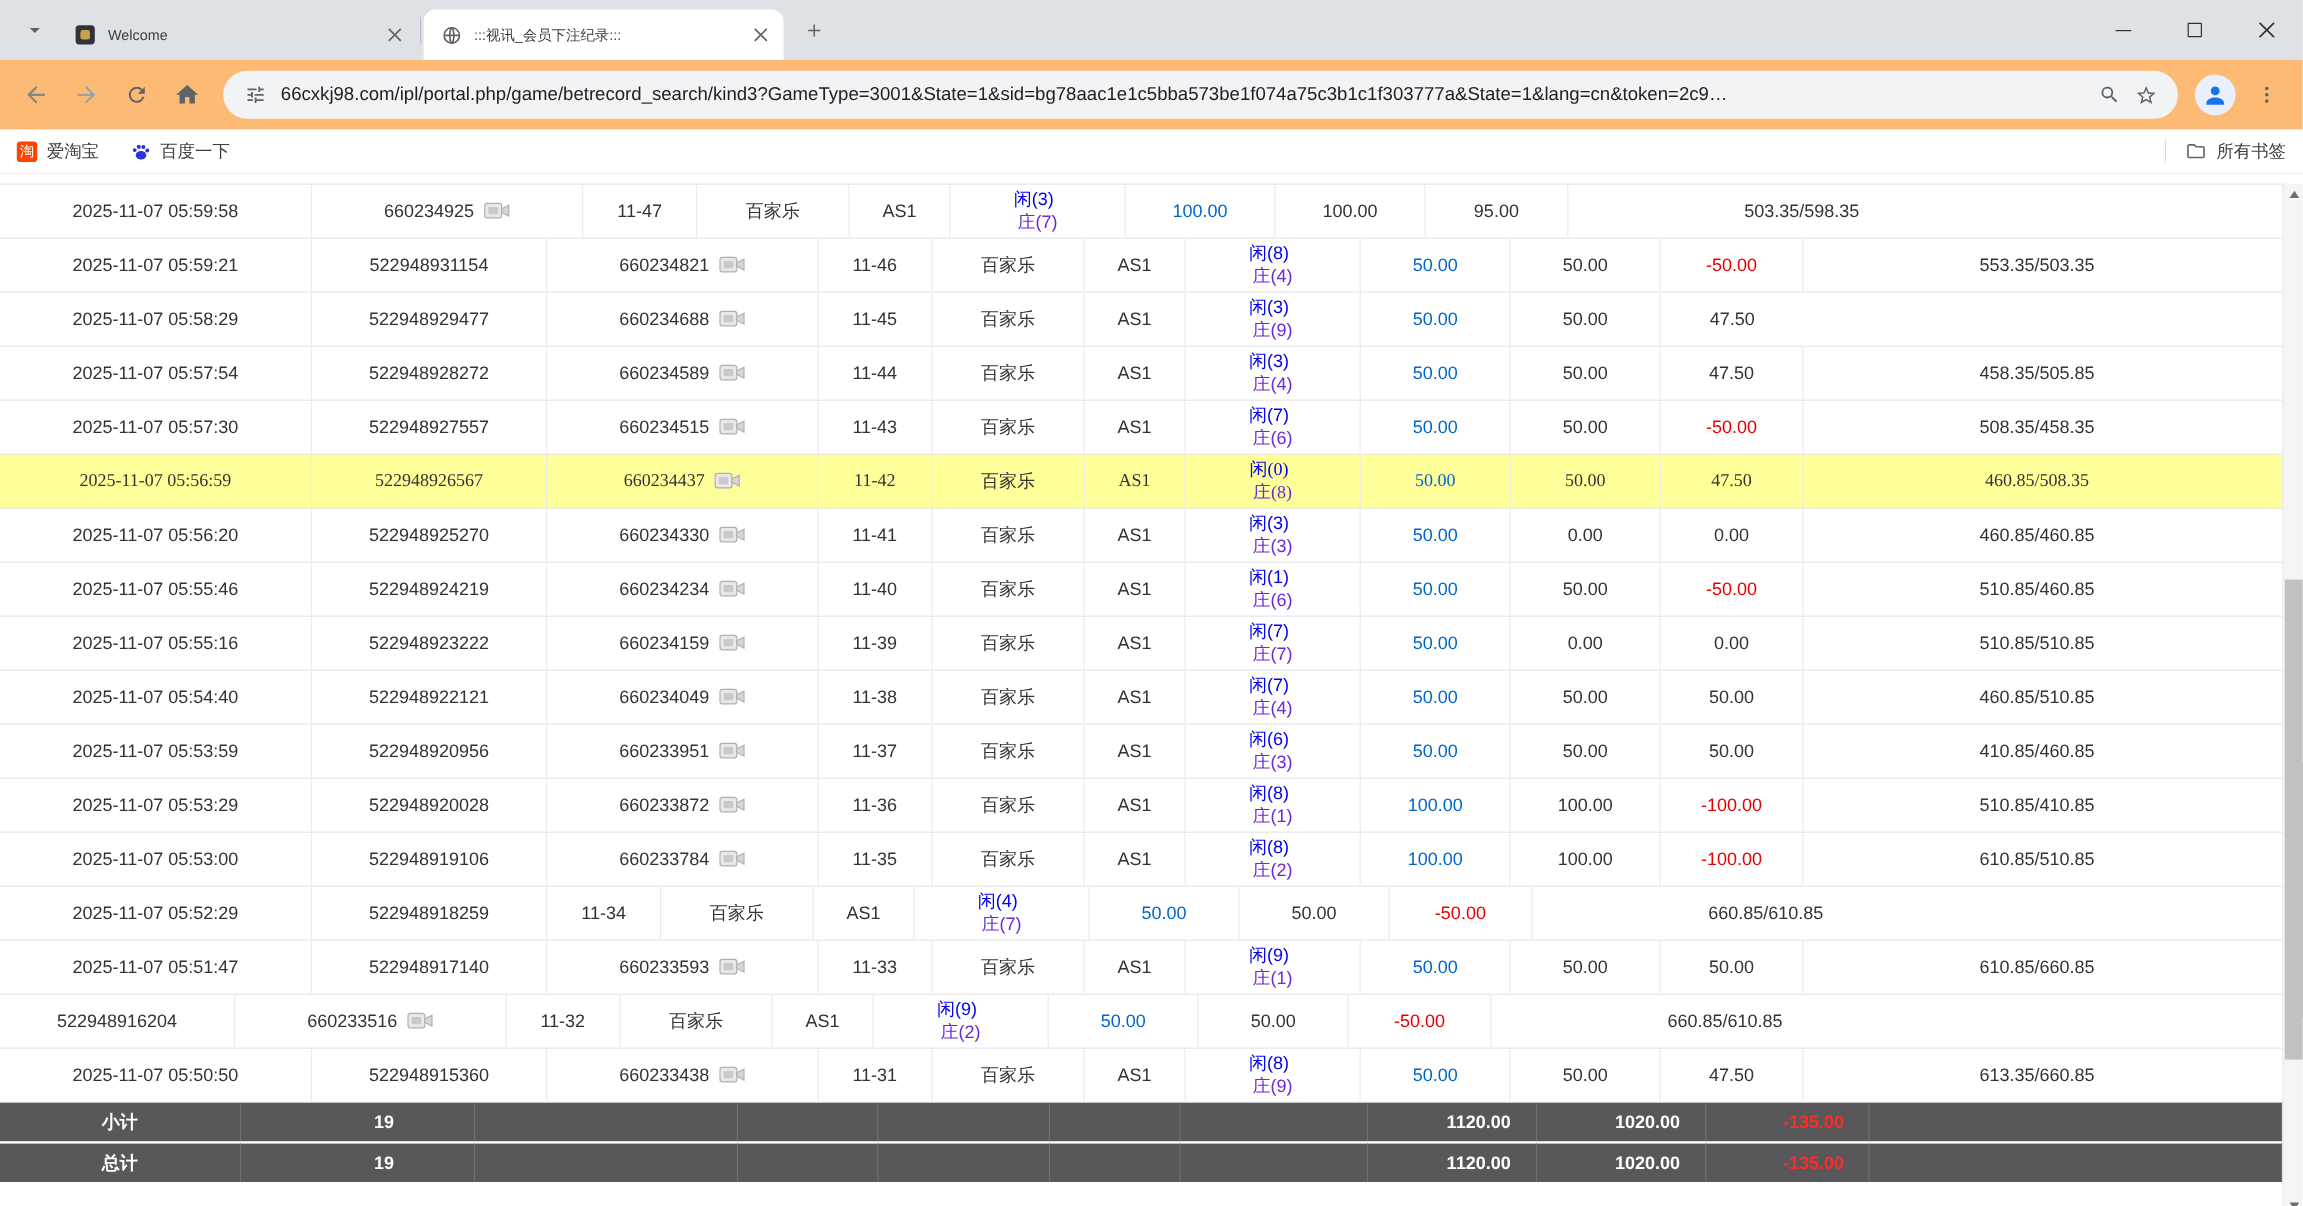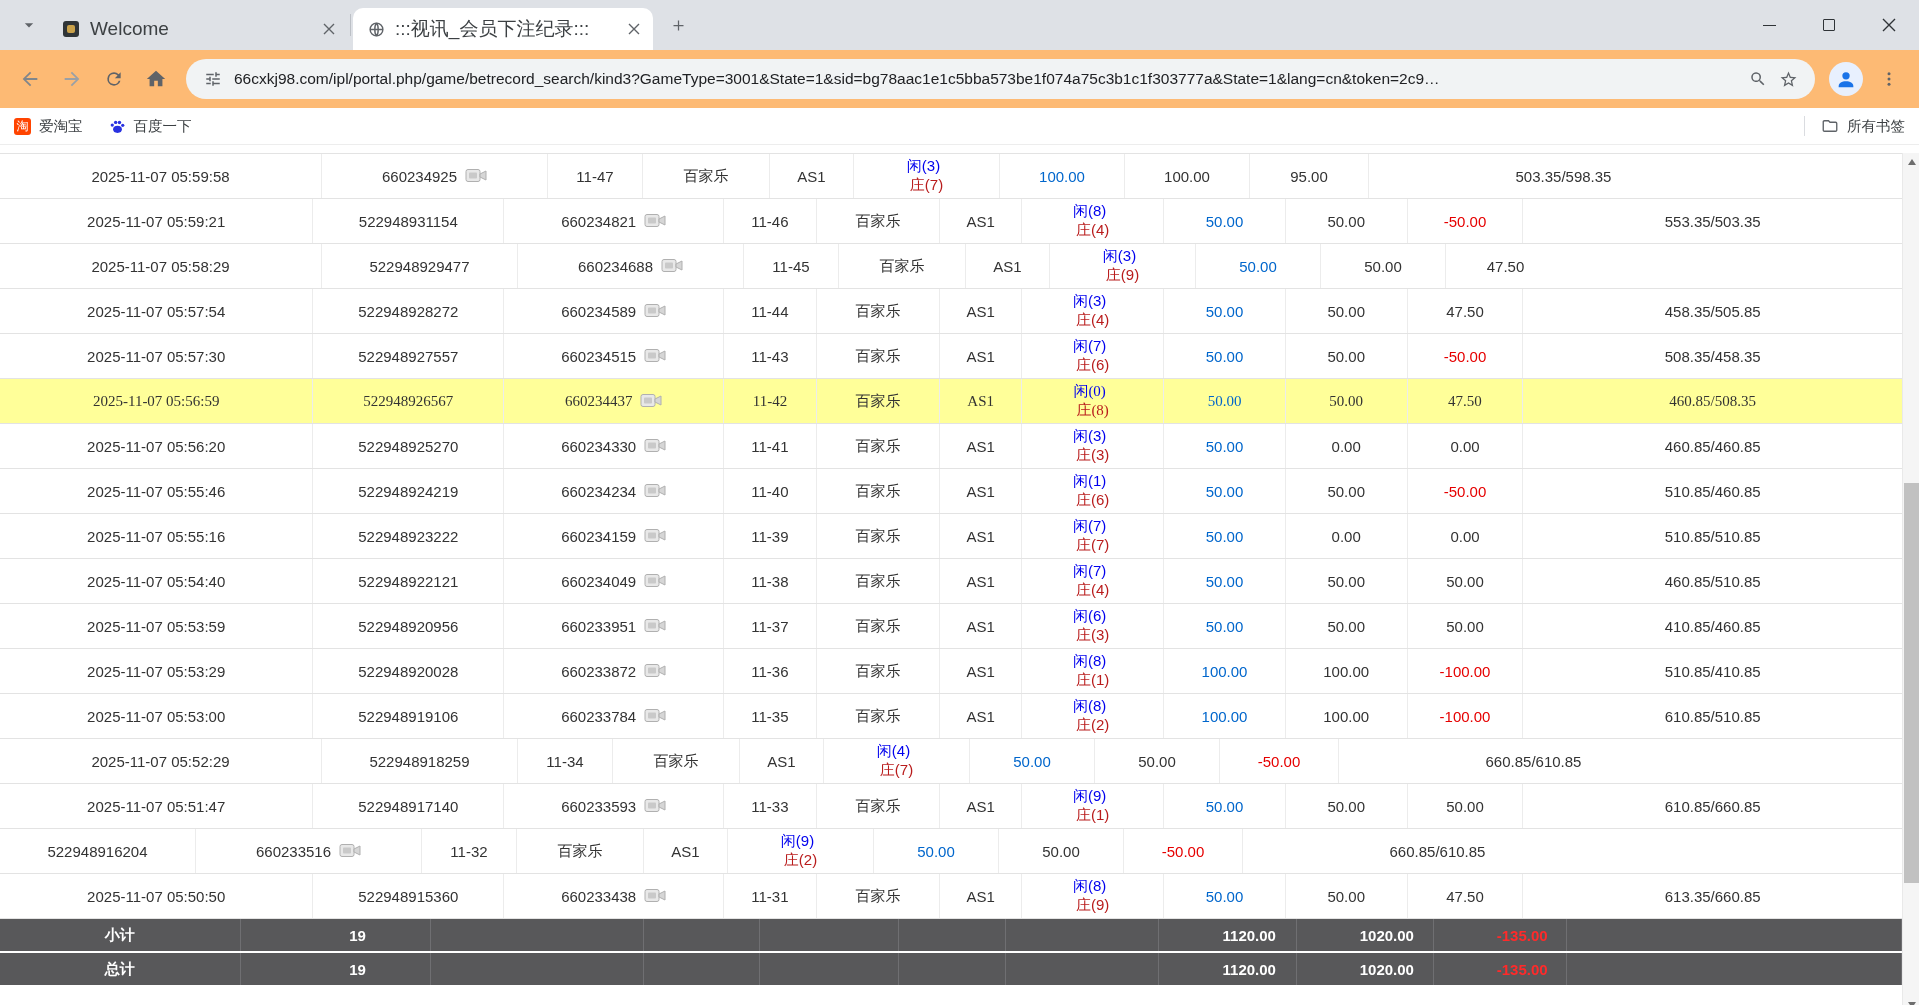--- a/index.html
+++ b/index.html
@@ -3,21 +3,21 @@
 <meta charset="utf-8">
 <style>
   * { margin:0; padding:0; box-sizing:border-box; }
   html,body { width:1919px; height:1005px; overflow:hidden; }
   body { font-family:"Liberation Sans","DejaVu Sans",sans-serif; background:#fff; color:#333; }
   svg { display:block; }
 
   
   .tab-strip { height:50px; background:#dee1e6; display:flex; align-items:flex-end; position:relative; padding-left:6px; }
   .tab-search { width:34px; height:34px; margin:0 2px 0 6px; border:none; background:transparent; border-radius:50%; display:flex; align-items:center; justify-content:center; align-self:center; cursor:pointer; }
-  .tab { height:42px; width:300px; display:flex; align-items:center; padding:0 8px 0 14px; border-radius:10px 10px 0 0; font-size:19px; color:#3c4043; }
+  .tab { height:42px; width:300px; display:flex; align-items:center; padding:0 8px 0 14px; border-radius:10px 10px 0 0; font-size:12px; color:#3c4043; }
   .tab.active { background:#fff; }
   .tab .favicon { width:18px; height:18px; margin-right:10px; flex:none; display:flex; align-items:center; justify-content:center; }
   .fav-dark { width:16px; height:16px; background:#2f3437; border-radius:3px; position:relative; }
   .fav-dark::after { content:""; position:absolute; left:4px; top:4px; width:8px; height:8px; background:#c9a14a; border-radius:2px; }
   .tab-title { flex:1; white-space:nowrap; overflow:hidden; }
   .tab-close { width:22px; height:22px; border-radius:50%; display:flex; align-items:center; justify-content:center; flex:none; cursor:pointer; }
   .tab-sep { width:1px; height:22px; background:#9aa0a6; align-self:center; margin:0 2px; opacity:.5; }
   .new-tab { width:34px; height:34px; align-self:center; border:none; background:transparent; border-radius:50%; margin-left:8px; display:flex; align-items:center; justify-content:center; cursor:pointer; }
   .win-controls { position:absolute; right:0; top:0; height:50px; display:flex; align-items:stretch; }
   .win-btn { width:60px; display:flex; align-items:center; justify-content:center; cursor:pointer; }
@@ -40,34 +40,34 @@
   .bm-divider { width:1px; height:20px; background:#dadce0; margin-right:16px; }
   .bm-right { display:flex; align-items:center; gap:8px; cursor:pointer; }
 
   
   .content { position:relative; height:860px; background:#fff; }
   .bet-table { margin-top:8px; width:1902px; border-top:1px solid #e3e3e3; }
   .trow { display:flex; height:45px; border-bottom:1px solid #e3e3e3; background:#fff; }
   .trow.highlight { background:#ffff99;font-family:Liberation Serif, serif; }
   .c { display:flex; align-items:center; justify-content:center; font-size:15px; color:#333; border-right:1px solid #ececec; height:100%; text-align:center; }
   .c:last-child { border-right:none; }
-  .c-time    { width:322px; }
+  .c-time    { width:260px; }
   .c-order   { width:196px; }
   .c-ref     { width:226px; gap:8px; }
   .c-period  { width:95px; }
   .c-game    { width:127px; }
   .c-table   { width:84px; }
   .c-result  { width:146px;flex-direction:column; }
   .c-bet     { width:125px; color:#0066cc; cursor:pointer; }
   .c-valid   { width:125px; }
   .c-winloss { width:119px; }
   .c-winloss.neg { color:#e60000; }
   .c-balance { width:389px; }
   .xian { color:#0000ee; margin-right:6px; }
-  .zhuang { color:#b91c1c; }
+  .zhuang { color:#6d28d9; }
   .vid-icon { cursor:pointer; }
 
   .table-footer { width:1902px; }
   .foot-row { display:flex; height:32px; background:#58585a;gap:44px; }
   .foot-row + .foot-row { margin-top:2px; }
   .foot-row .c { color:#fff; font-weight:bold; border-right:1px solid #6f6f72; font-size:15px; }
   .foot-row .c-bet { color:#fff; cursor:default; }
   .foot-row .c-winloss.neg { color:#ff2a2a; }
 
   

